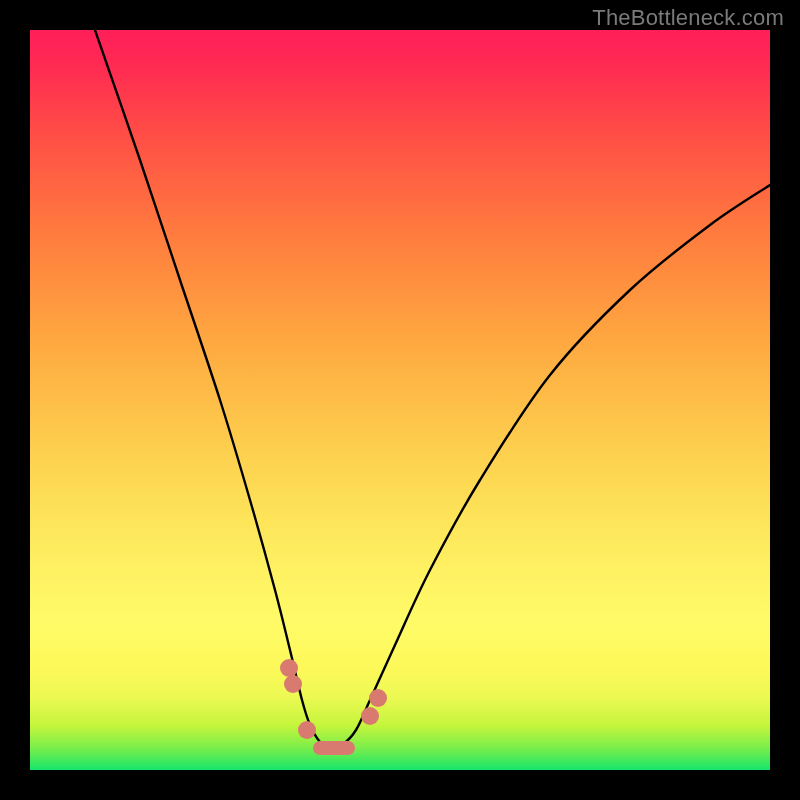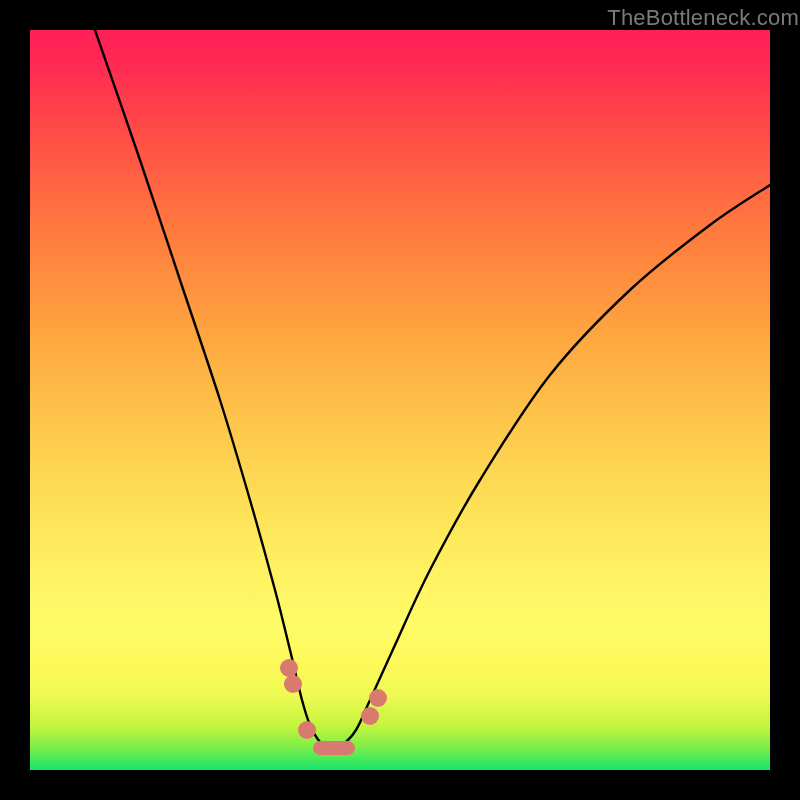--- a/index.html
+++ b/index.html
@@ -40,21 +40,21 @@
       #fea840 58%,
       #ff7d3e 72%,
       #ff5145 85%,
       #ff2b52 95%,
       #ff1f59 100%
     );
   }
   .watermark {
     position: absolute;
     top: 5px;
-    right: 1px;
+    right: 16px;
     color: #7a7a7a;
     font-size: 22px;
     font-weight: 500;
     letter-spacing: 0.2px;
     user-select: none;
   }
   svg.curve {
     position: absolute;
     left: 0;
     top: 0;

